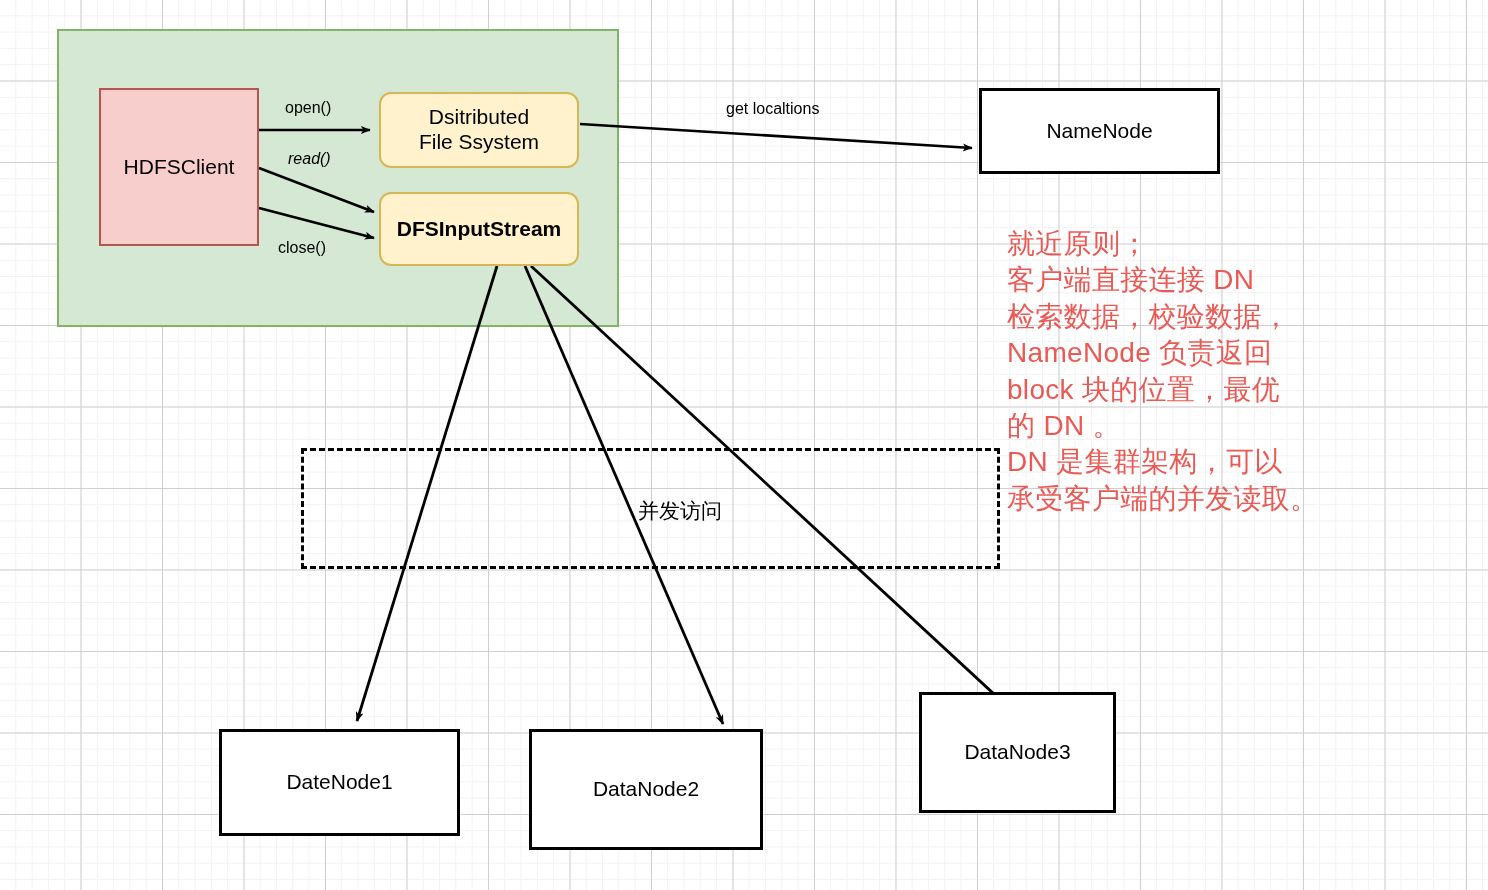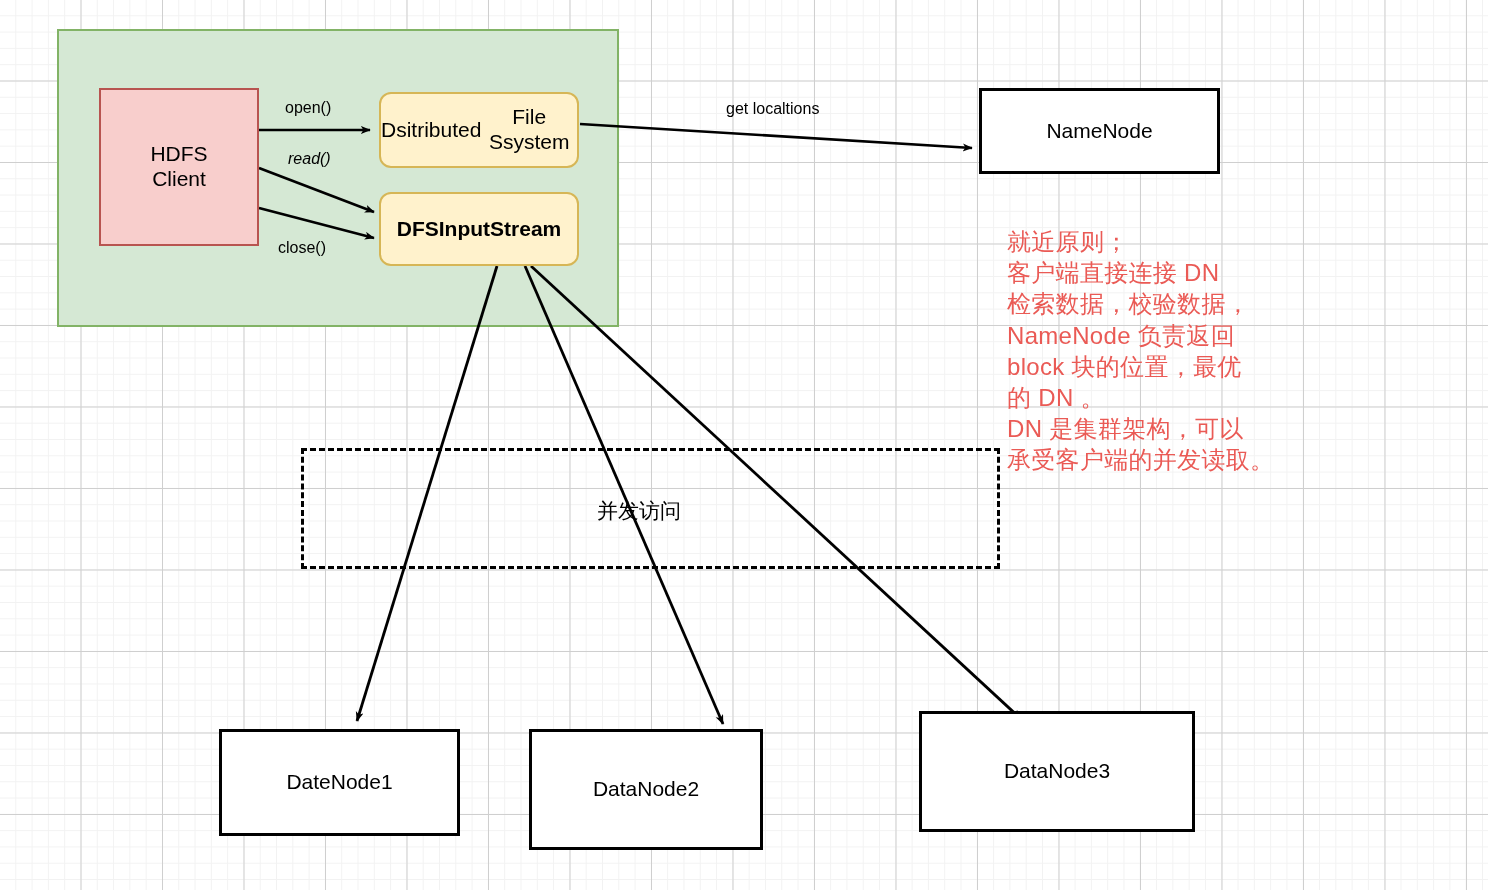--- a/index.html
+++ b/index.html
@@ -73,25 +73,26 @@
     color: #000000;
     font-size: 16px;
     white-space: nowrap;
   }
   .edge-label.italic { font-style: italic; }
   .cjk-label {
     position: absolute;
     color: #000000;
     font-size: 21px;
     white-space: nowrap;
+    margin-left: 41px;
   }
   .note-red {
     position: absolute;
     color: #ea5a55;
-    font-size: 24px;
+    font-size: 28px;
     line-height: 1.30;
     white-space: pre;
     letter-spacing: 0.3px;
   }
 </style>
 </head>
 <body>
 
 <div id="canvas">
 
@@ -126,26 +127,26 @@
 
     <g>
       <path d="M525,266 L723,724" stroke="#000000" stroke-width="2.8" fill="none" marker-end="url(#arrow)"></path>
     </g>
 
     <g>
       <path d="M531,266 L1021,719" stroke="#000000" stroke-width="2.8" fill="none" marker-end="url(#arrow)"></path>
     </g>
   </svg>
 
-  <div class="node box-pink" style="left:99px; top:88px; width:160px; height:158px; flex-direction:column;">
+  <div class="node box-pink" style="left:99px; top:88px; width:160px; height:158px; flex-direction:row;">
     <span>HDFS</span>
     <span>Client</span>
   </div>
 
-  <div class="node box-yellow" style="left:379px; top:92px; width:200px; height:76px; flex-direction:row;">
+  <div class="node box-yellow" style="left:379px; top:92px; width:200px; height:76px; flex-direction:column;">
     <span>Dsitributed</span>
     <span>File Ssystem</span>
   </div>
 
   <div class="node box-yellow" style="left:379px; top:192px; width:200px; height:74px;font-weight:bold;">
     <span>DFSInputStream</span>
   </div>
 
   <div class="node box-plain" style="left:979px; top:88px; width:241px; height:86px;">
     <span>NameNode</span>
@@ -156,21 +157,21 @@
   <div class="cjk-label" style="left:597px; top:497px;">并发访问</div>
 
   <div class="node box-plain" style="left:219px; top:729px; width:241px; height:107px;">
     <span>DateNode1</span>
   </div>
 
   <div class="node box-plain" style="left:529px; top:729px; width:234px; height:121px;">
     <span>DataNode2</span>
   </div>
 
-  <div class="node box-plain" style="left:919px; top:711px; width:276px; height:121px;">
+  <div class="node box-plain" style="left:919px; top:692px; width:197px; height:121px;">
     <span>DataNode3</span>
   </div>
 
   <div class="edge-label" style="left:285px; top:99px;">open()</div>
 
   <div class="edge-label italic" style="left:288px; top:150px;">read()</div>
 
   <div class="edge-label" style="left:278px; top:239px;">close()</div>
 
   <div class="edge-label" style="left:726px; top:100px;">get localtions</div>

